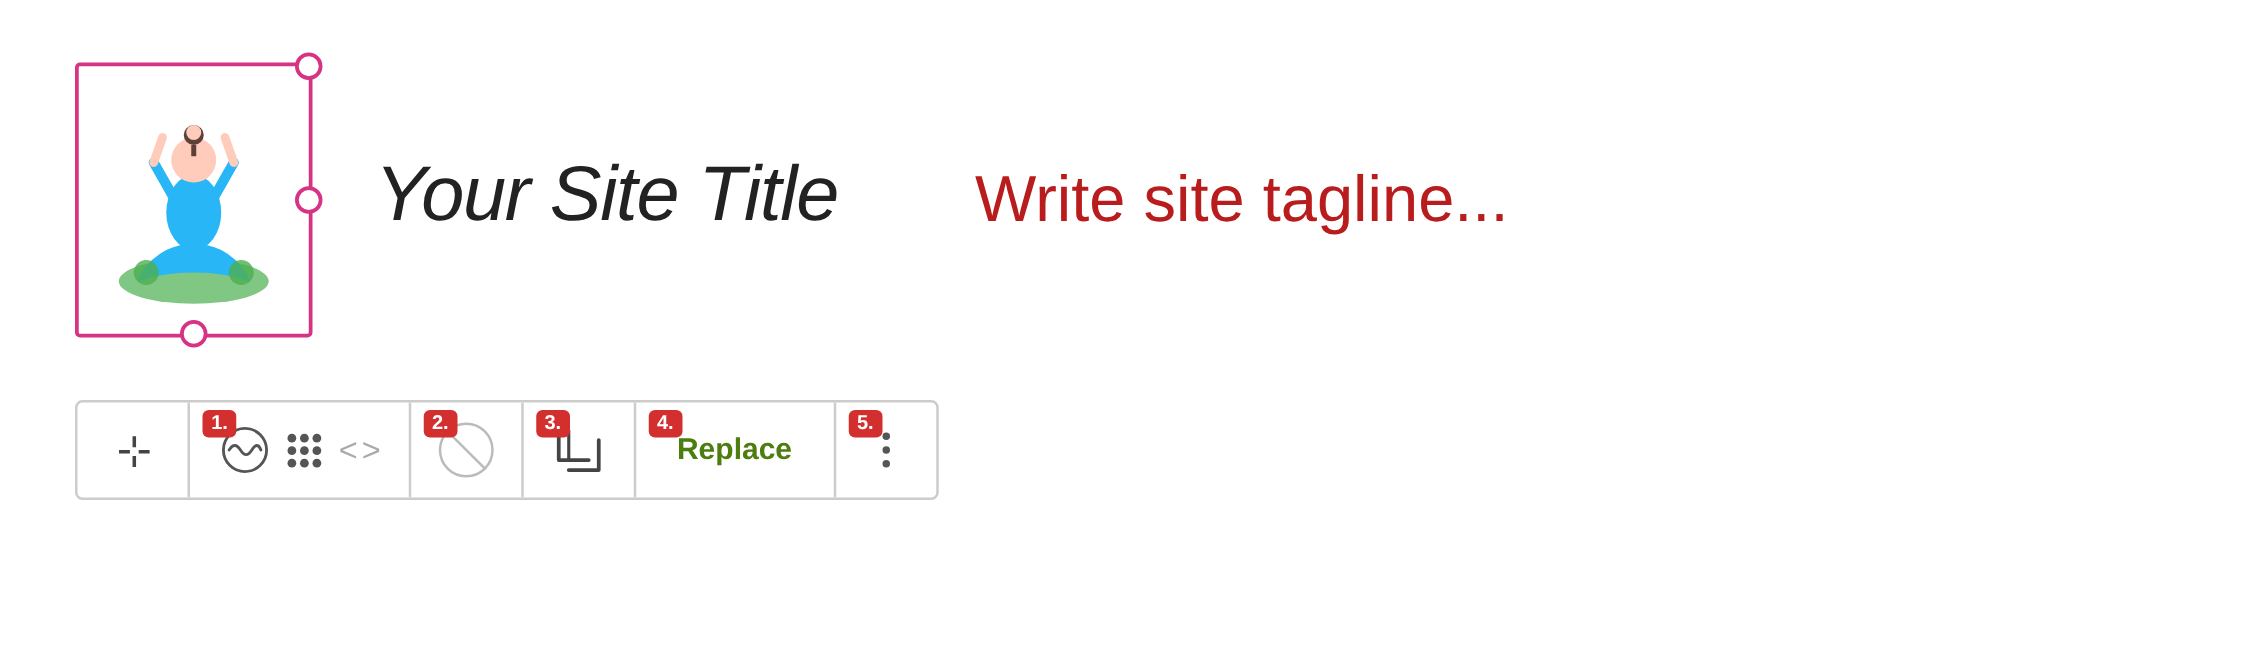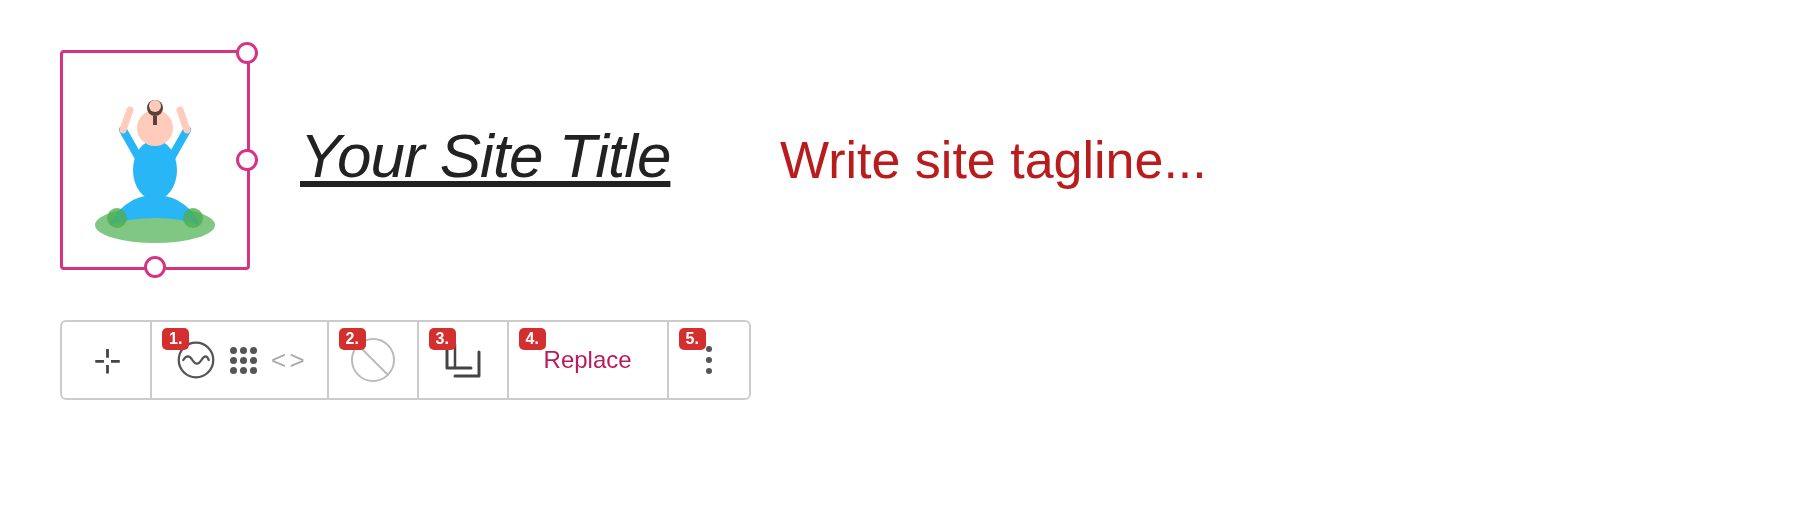--- a/index.html
+++ b/index.html
@@ -49,21 +49,20 @@
     .title-area {
       position: absolute;
       top: 120px;
       left: 300px;
     }
 
     .site-title {
       font-size: 62px;
       font-style: italic;
       font-weight: 400;
-      text-decoration: underline;
       color: #222;
       letter-spacing: -1px;
     }
 
     .site-tagline {
       position: absolute;
       top: 130px;
       left: 780px;
       font-size: 52px;
       color: #b91c1c;
@@ -154,22 +153,22 @@
       content: '';
       position: absolute;
       width: 2px;
       height: 44px;
       background: #bbb;
       transform: rotate(-45deg);
     }
 
     .replace-label {
       font-size: 24px;
-      color: #be185d;
-      font-weight: 400;
+      color: #4d7c0f;
+      font-weight: 700;
       text-align: right;
     }
 
     .icon-dots-vertical {
       display: flex;
       flex-direction: column;
       gap: 5px;
       align-items: center;
     }
     .icon-dots-vertical span {

